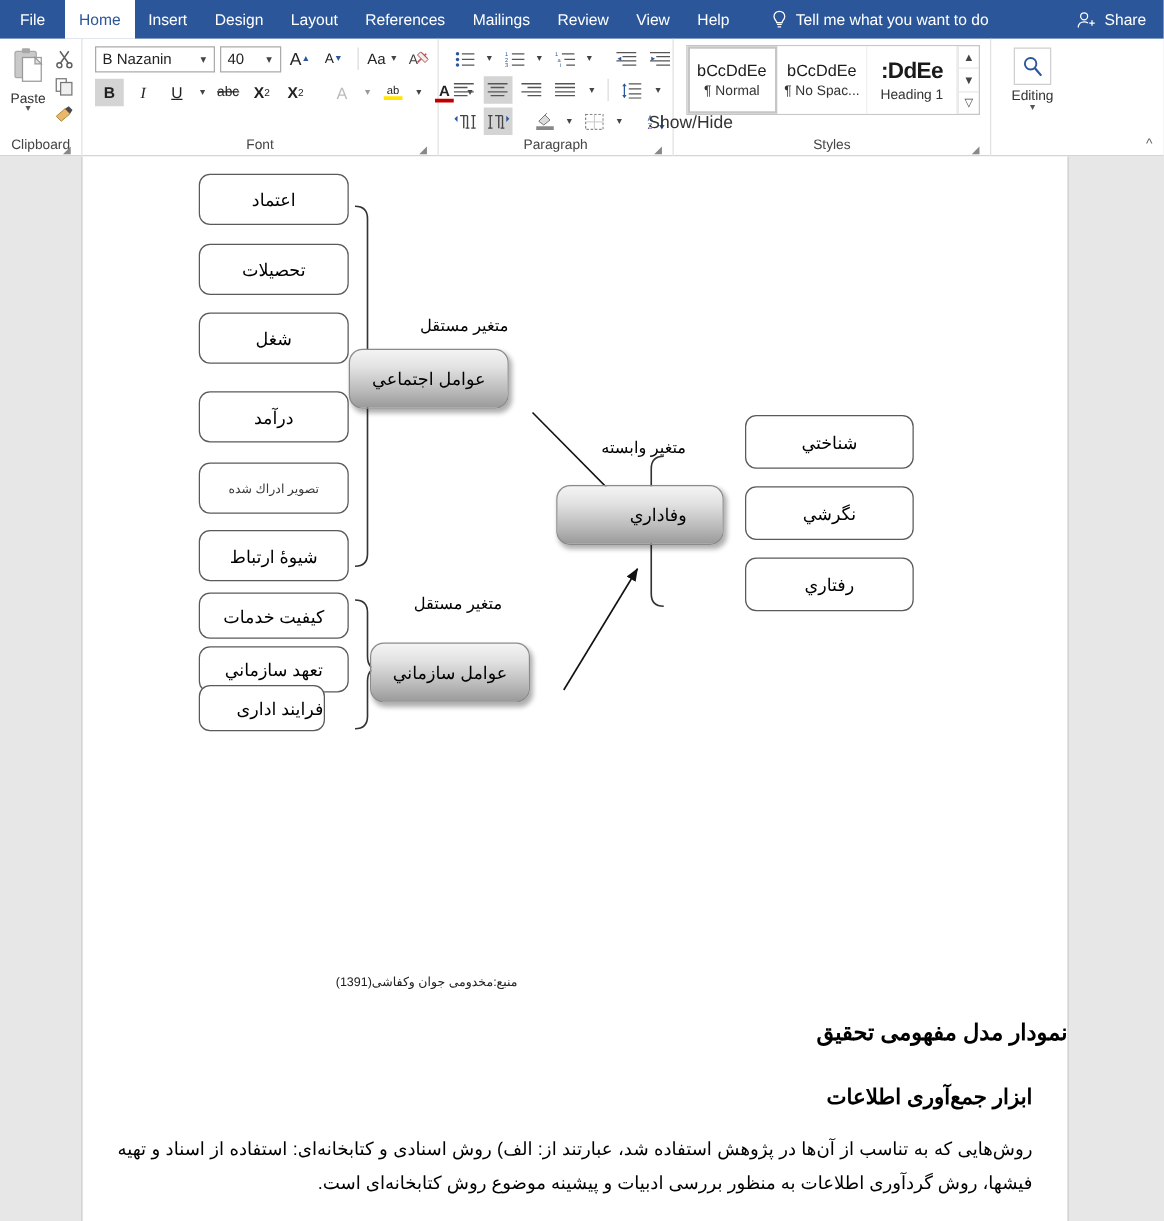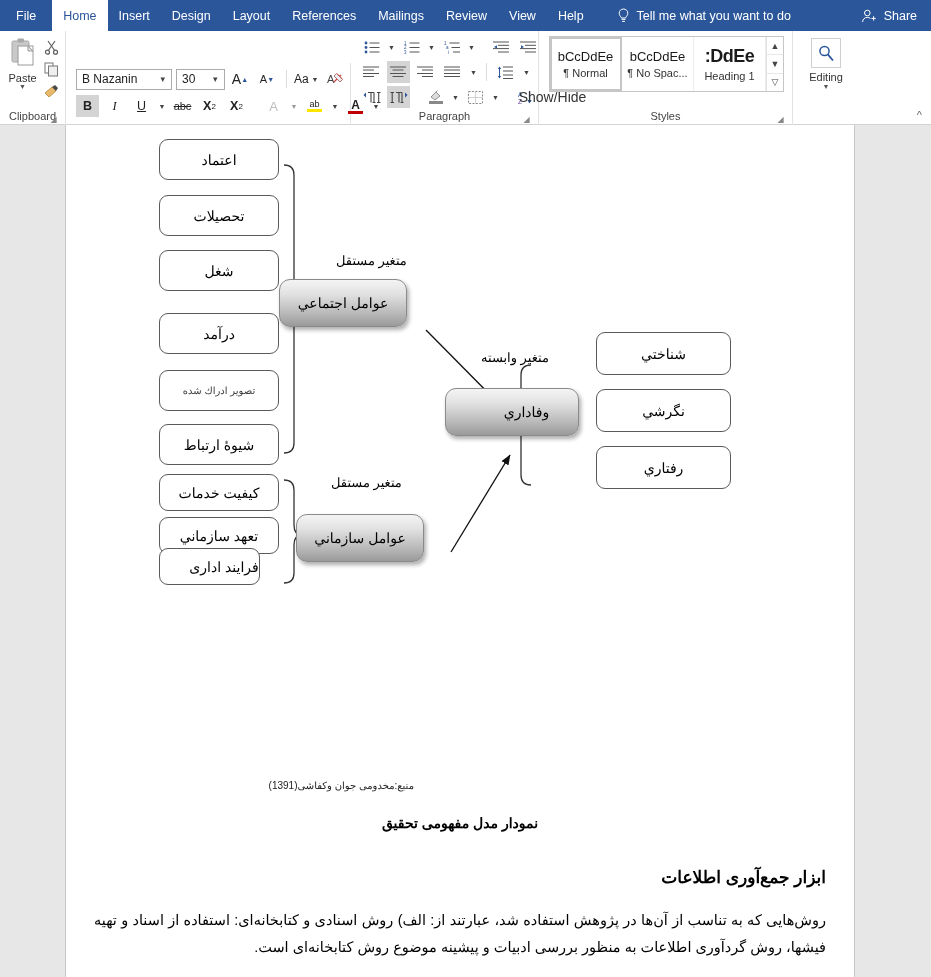--- a/index.html
+++ b/index.html
@@ -79,21 +79,21 @@
   
   .g-clip { width: 66px; }
   .clip-left { display:flex; flex-direction:column; align-items:center; width: 40px; }
   .paste-ico { margin-top: 1px; }
   .paste-lbl { font-size: 11px; color:#333; margin-top:1px; }
   .paste-car { font-size: 7px; color:#555; line-height: 6px; }
   .clip-right { display:flex; flex-direction:column; gap:3px; padding-top:2px; }
   .mini { width:20px; height:19px; display:flex; align-items:center; justify-content:center; }
 
   
-  .g-font { width: 285px; margin-top: 32px; }
+  .g-font { width: 285px; }
   .font-rows { display:flex; flex-direction:column; gap:5px; width:100%; padding-left:6px;}
   .frow { display:flex; align-items:center; gap:4px; }
   .combo {
     height: 21px; border: 1px solid #ababab; background:#fff;
     display:flex; align-items:center; font-size: 12px; color:#222;
     padding: 0 2px 0 5px;
   }
   .combo span.cv { flex:1; white-space:nowrap; overflow:hidden; }
   .combo .cv-arrow { font-size: 9px; color:#444; padding: 0 4px; }
   .cb-name { width: 108px; }
@@ -183,21 +183,21 @@
     white-space: nowrap;
   }
   .diagram svg { position:absolute; left:0; top:0; }
 
   .src-line {
     position:absolute; right: 440px; top: 655px;
     font-size: 10px; color:#222; direction: rtl; white-space: nowrap;
   }
   .fig-cap {
     position:absolute; left:0; right:0; top: 690px;
-    text-align:center; font-size: 14px; font-weight: bold; color:#000; direction: rtl;
+    font-size: 18px; font-weight: bold; color:#000; direction: rtl;
   }
   .sec-head {
     position:absolute; right: 28px; top: 742px;
     font-size: 17px; font-weight: bold; color:#000; direction: rtl;
   }
   .body-p {
     position:absolute;
     right: 28px; left: 28px;
     direction: rtl; text-align: justify;
     font-size: 14.5px; line-height: 27px; color:#000;
@@ -285,21 +285,21 @@
 
   <div class="rgroup g-font">
     <div class="rgroup-body">
       <div class="font-rows">
         <div class="frow">
           <div class="combo cb-name">
             <span class="cv">B Nazanin</span>
             <span class="cv-arrow">▾</span>
           </div>
           <div class="combo cb-size">
-            <span class="cv">30</span>
+            <span class="cv">40</span>
             <span class="cv-arrow">▾</span>
           </div>
           <div class="ibtn">
             <span style="font-size:14px;">A</span>
               <span style="color:#2b579a;font-size:7px;vertical-align:top;">▲</span>
           </div>
           <div class="ibtn">
             <span style="font-size:11px;">A</span>
               <span style="color:#2b579a;font-size:7px;vertical-align:top;">▼</span>
           </div>

